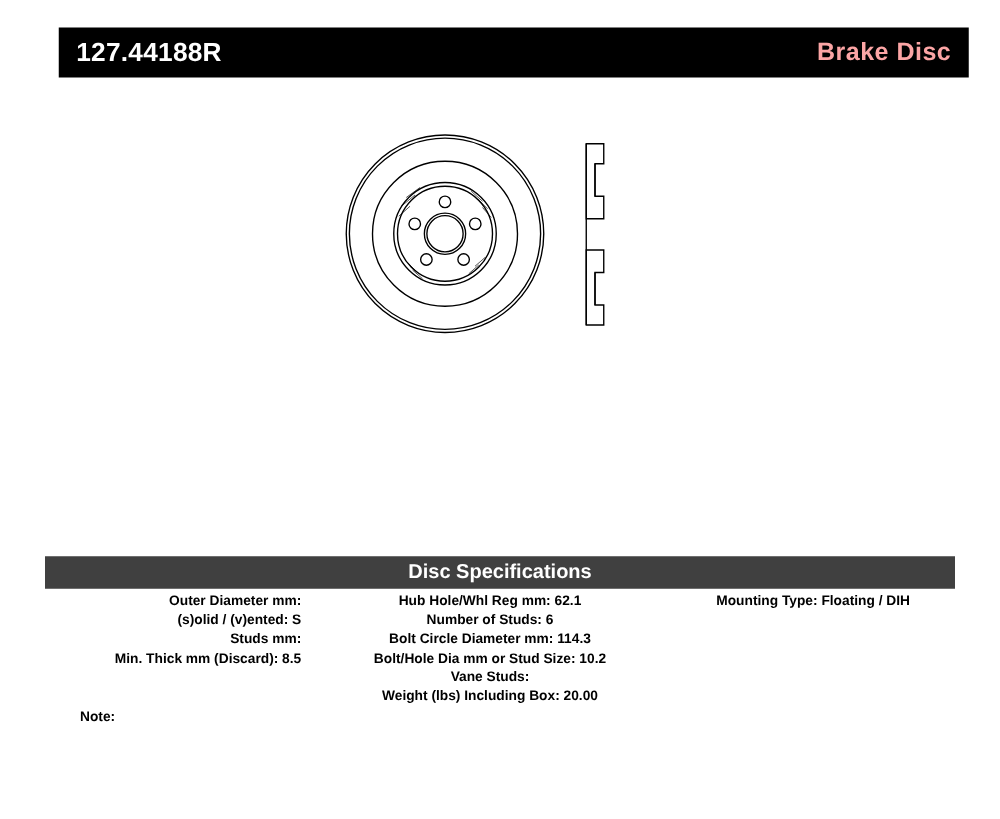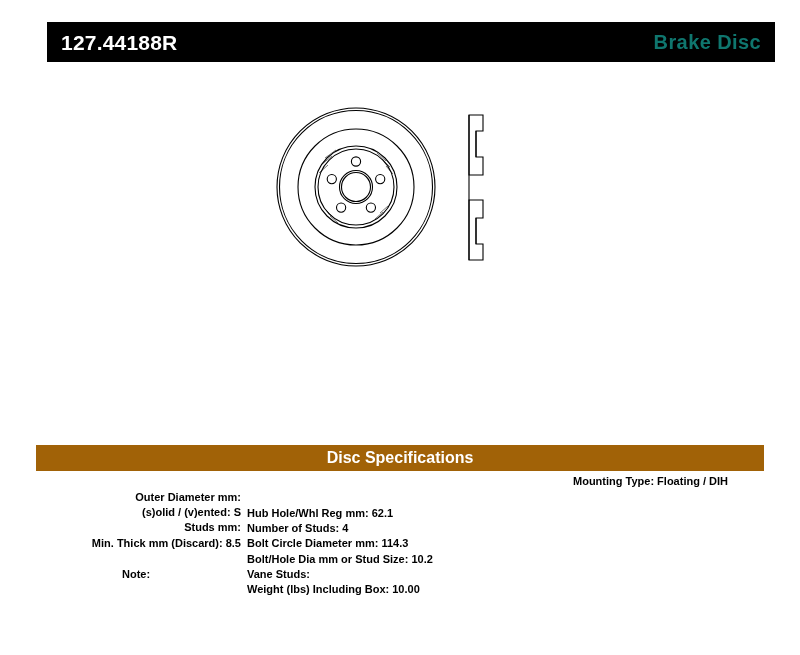--- a/index.html
+++ b/index.html
@@ -32,21 +32,21 @@
     margin-left: 11px;
   }
   .part-number {
     color: #ffffff;
     font-size: 21px;
     font-weight: bold;
     letter-spacing: 0.2px;
     line-height: 1;
   }
   .product-type {
-    color: #0f766e;
+    color: #fca5a5;
     font-size: 20px;
     font-weight: bold;
     letter-spacing: 0.4px;
     line-height: 1;
   }
 
   
   .illustration {
     position: absolute;
     left: 270px;
@@ -55,21 +55,21 @@
     height: 185px;
   }
 
   
   .spec-title-bar {
     position: absolute;
     left: 36px;
     top: 445px;
     width: 728px;
     height: 26px;
-    background: #a16207;
+    background: #404040;
     display: flex;
     align-items: center;
     justify-content: center;
   }
   .spec-title {
     color: #ffffff;
     font-size: 16px;
     font-weight: bold;
   }
 
@@ -82,26 +82,24 @@
     justify-content: space-between;
     align-items: flex-start;
   }
   .spec-col {
     font-size: 11px;
     line-height: 15.2px;
   }
   .spec-col.left {
     width: 205px;
     text-align: right;
-    margin-top: 16px;
   }
   .spec-col.middle {
     width: 290px;
-    text-align: left;
-    margin-top: 32px;
+    text-align: center;
   }
   .spec-col.right {
     width: 215px;
     text-align: center;
     padding-right: 6px;
   }
   .spec-line {
     white-space: nowrap;
     font-weight: bold;
   }
@@ -109,21 +107,21 @@
   
   .note-row {
     position: absolute;
     left: 36px;
     top: 568px;
     width: 728px;
     font-size: 11px;
     font-weight: bold;
   }
   .note-label {
-    margin-left: 86px;
+    margin-left: 28px;
   }
 
   
 </style>
 </head>
 <body>
 
 <div class="header-bar">
   <div class="part-number">127.44188R</div>
   <div class="product-type">Brake Disc</div>
@@ -187,25 +185,25 @@
 
   <div class="spec-col left">
     <div class="spec-line">Outer Diameter mm:</div>
     <div class="spec-line">(s)olid / (v)ented: S</div>
     <div class="spec-line">Studs mm:</div>
     <div class="spec-line">Min. Thick mm (Discard): 8.5</div>
   </div>
 
   <div class="spec-col middle">
     <div class="spec-line">Hub Hole/Whl Reg mm: 62.1</div>
-    <div class="spec-line">Number of Studs: 4</div>
+    <div class="spec-line">Number of Studs: 6</div>
     <div class="spec-line">Bolt Circle Diameter mm: 114.3</div>
     <div class="spec-line">Bolt/Hole Dia mm or Stud Size: 10.2</div>
     <div class="spec-line">Vane Studs:</div>
-    <div class="spec-line">Weight (lbs) Including Box: 10.00</div>
+    <div class="spec-line">Weight (lbs) Including Box: 20.00</div>
   </div>
 
   <div class="spec-col right">
     <div class="spec-line">Mounting Type: Floating / DIH</div>
   </div>
 
 </div>
 
 <div class="note-row">
   <span class="note-label">Note:</span>

